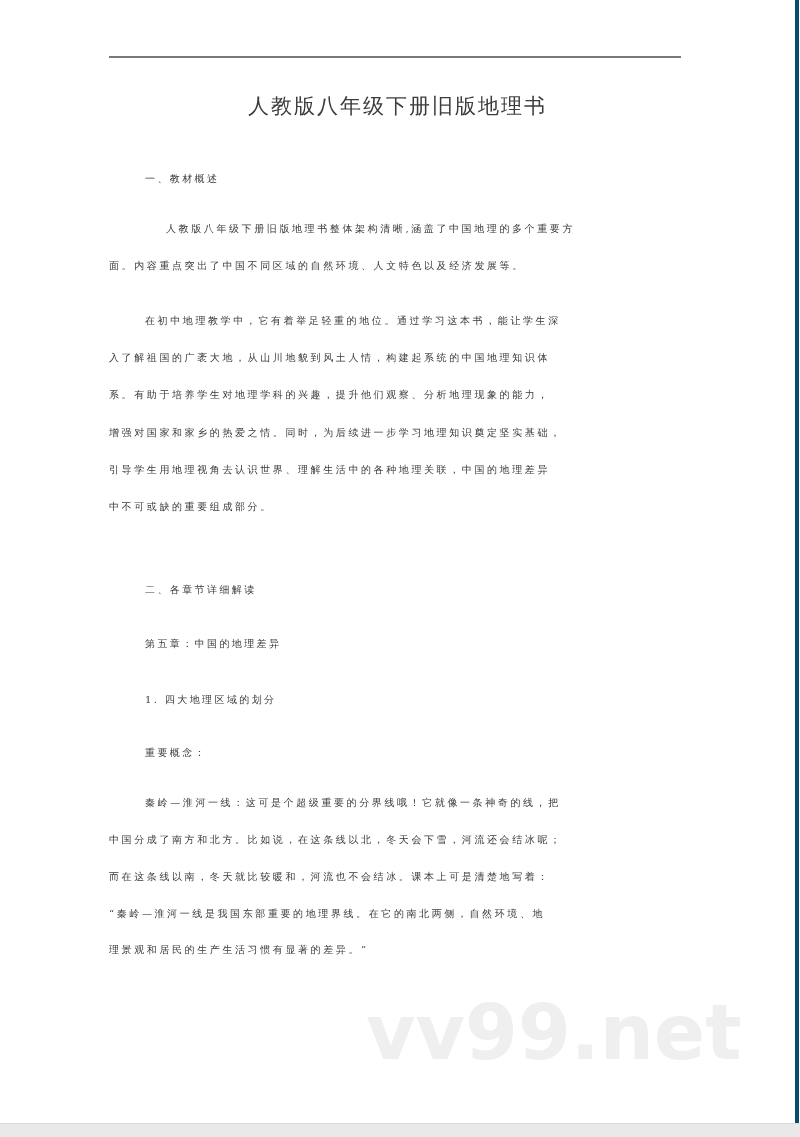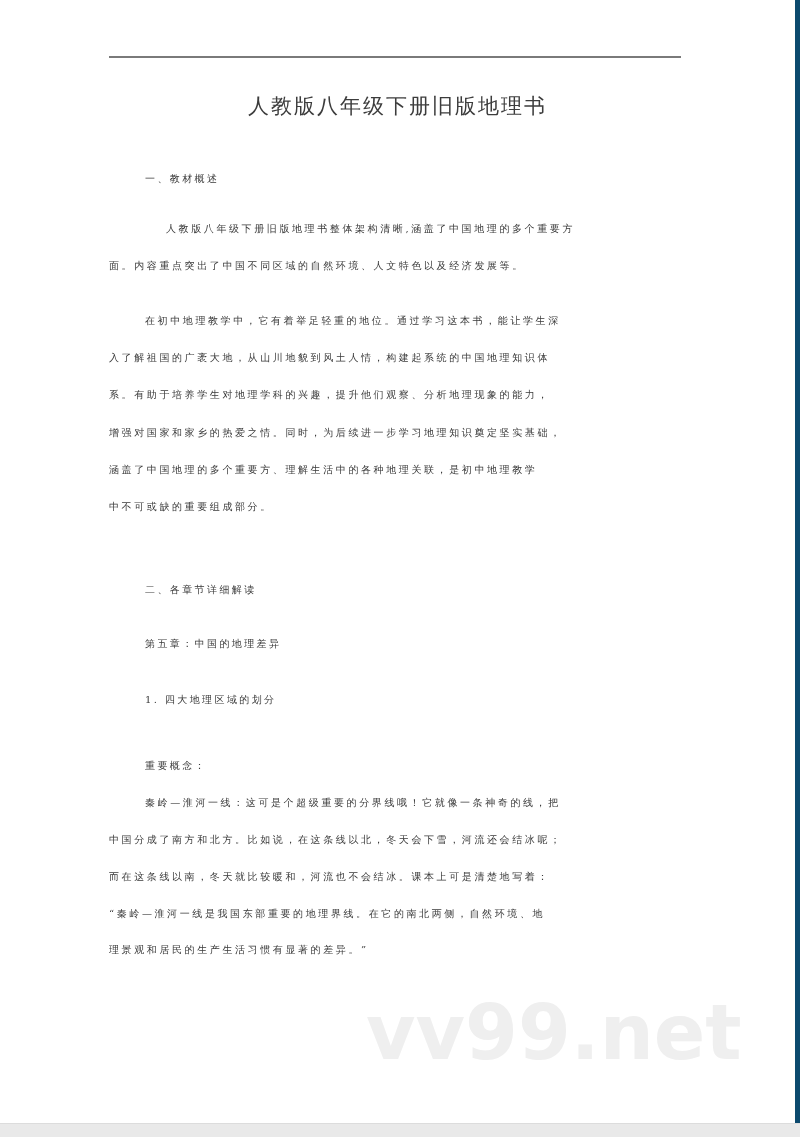--- a/index.html
+++ b/index.html
@@ -15,21 +15,21 @@
       font-family: "DejaVu Serif", "Liberation Serif", serif;
       color: #3a3a3a;
     }
     .page {
       position: absolute;
       left: 0;
       top: 0;
       width: 795px;
       height: 1123px;
       background: #ffffff;
-      border-right: 6px solid #0c4a6e;
+      border-right: 4px solid #0c4a6e;
     }
     .bottom-strip {
       position: absolute;
       left: 0;
       top: 1123px;
       width: 800px;
       height: 14px;
       background: #e9e9e9;
       border-top: 1px solid #dcdcdc;
     }
@@ -84,27 +84,27 @@
 
   <div class="line heading" style="top:172px;">一、教材概述</div>
 
   <div class="line indent" style="top:222px;margin-left:21px;">人教版八年级下册旧版地理书整体架构清晰,涵盖了中国地理的多个重要方</div>
   <div class="line" style="top:259px;">面。内容重点突出了中国不同区域的自然环境、人文特色以及经济发展等。</div>
 
   <div class="line indent" style="top:314px;">在初中地理教学中，它有着举足轻重的地位。通过学习这本书，能让学生深</div>
   <div class="line" style="top:351px;">入了解祖国的广袤大地，从山川地貌到风土人情，构建起系统的中国地理知识体</div>
   <div class="line" style="top:388px;">系。有助于培养学生对地理学科的兴趣，提升他们观察、分析地理现象的能力，</div>
   <div class="line" style="top:426px;">增强对国家和家乡的热爱之情。同时，为后续进一步学习地理知识奠定坚实基础，</div>
-  <div class="line" style="top:463px;">涵盖了中国地理的多个重要方、理解生活中的各种地理关联，是初中地理教学</div>
+  <div class="line" style="top:463px;">引导学生用地理视角去认识世界、理解生活中的各种地理关联，中国的地理差异</div>
   <div class="line" style="top:500px;">中不可或缺的重要组成部分。</div>
 
   <div class="line heading" style="top:583px;">二、各章节详细解读</div>
   <div class="line heading" style="top:637px;">第五章：中国的地理差异</div>
   <div class="line heading" style="top:693px;">1. 四大地理区域的划分</div>
-  <div class="line heading" style="top:746px;margin-top:13px;">重要概念：</div>
+  <div class="line heading" style="top:746px;">重要概念：</div>
 
   <div class="line indent" style="top:796px;">秦岭—淮河一线：这可是个超级重要的分界线哦！它就像一条神奇的线，把</div>
   <div class="line" style="top:833px;">中国分成了南方和北方。比如说，在这条线以北，冬天会下雪，河流还会结冰呢；</div>
   <div class="line" style="top:870px;">而在这条线以南，冬天就比较暖和，河流也不会结冰。课本上可是清楚地写着：</div>
   <div class="line" style="top:907px;">“秦岭—淮河一线是我国东部重要的地理界线。在它的南北两侧，自然环境、地</div>
   <div class="line" style="top:943px;">理景观和居民的生产生活习惯有显著的差异。”</div>
 
   <div class="watermark">vv99.net</div>
 </div>
 

